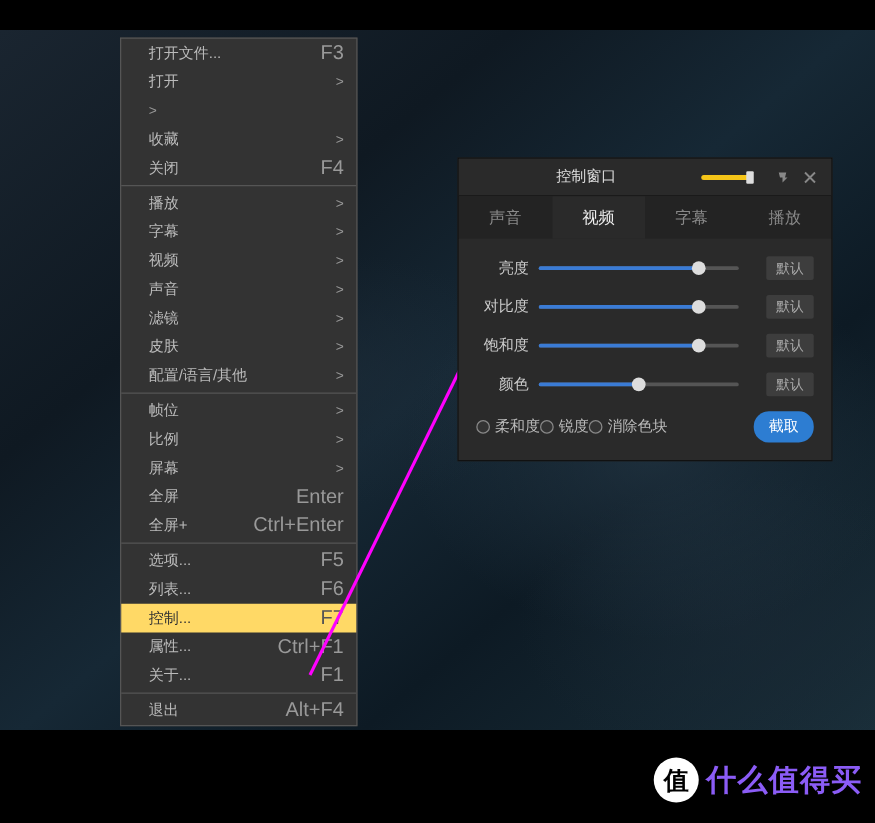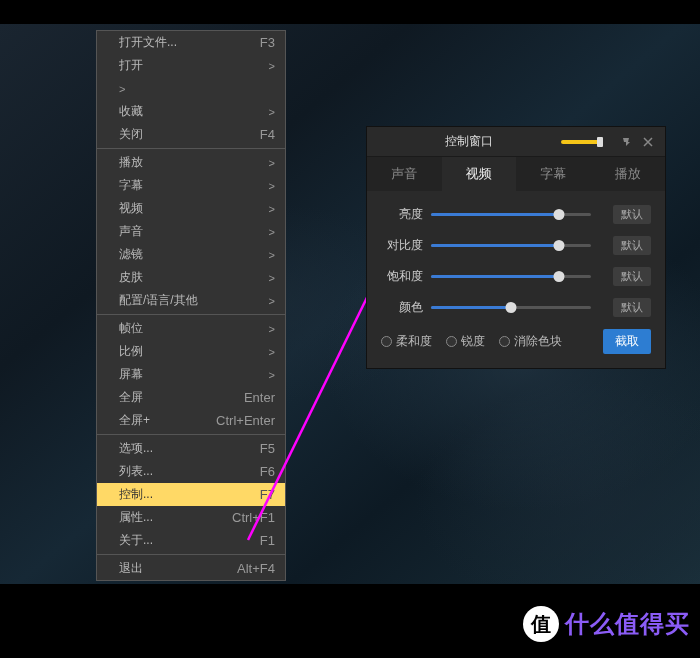--- a/index.html
+++ b/index.html
@@ -42,21 +42,21 @@
     height: 23px;
     cursor: default;
     position: relative;
   }
   .ctx-item.highlighted {
     background: #ffd966;
     color: #333;
     gap: 39px;
   }
   .ctx-label { flex: 1; }
-  .ctx-shortcut { color: #999; font-size: 13px; }
+  .ctx-shortcut { color: #999; font-size: 16px; }
   .ctx-item.highlighted .ctx-shortcut { color: #555; }
   .ctx-sep { height: 1px; background: #555; margin: 2px 0; }
   .ctx-sub { color: #999; font-size: 11px; }
   
   .arrow {
     position: absolute;
     z-index: 15;
     pointer-events: none;
   }
   
@@ -113,32 +113,32 @@
     position: absolute; top: -4px;
     width: 11px; height: 11px; background: #ddd; border-radius: 50%;
     transform: translateX(-50%);
   }
   .slider-btn {
     margin-left: 22px; padding: 2px 8px;
     background: #3d3d3d; color: #aaa; font-size: 11px;
     border-radius: 2px; cursor: pointer;
   }
   .radio-row {
-    display: flex; align-items: center; gap: 14px;
+    display: flex; align-items: center; 
     margin-top: 6px;
   }
   .radio-item { display: flex; align-items: center; gap: 4px; font-size: 12px; color: #bbb; cursor: pointer; }
   .radio-dot {
     width: 11px; height: 11px; border-radius: 50%;
     border: 1px solid #888; background: #333;
   }
   .capture-btn {
     margin-left: auto; padding: 4px 12px;
     background: #2d7dd2; color: #fff; font-size: 12px;
-    border-radius: 2px; cursor: pointer;
+    border-radius: 12px; cursor: pointer;
   }
   
   .watermark {
     position: absolute;
     right: 10px; bottom: 16px;
     display: flex; align-items: center;
     z-index: 30;
   }
   .wm-circle {
     width: 36px; height: 36px; border-radius: 50%;

